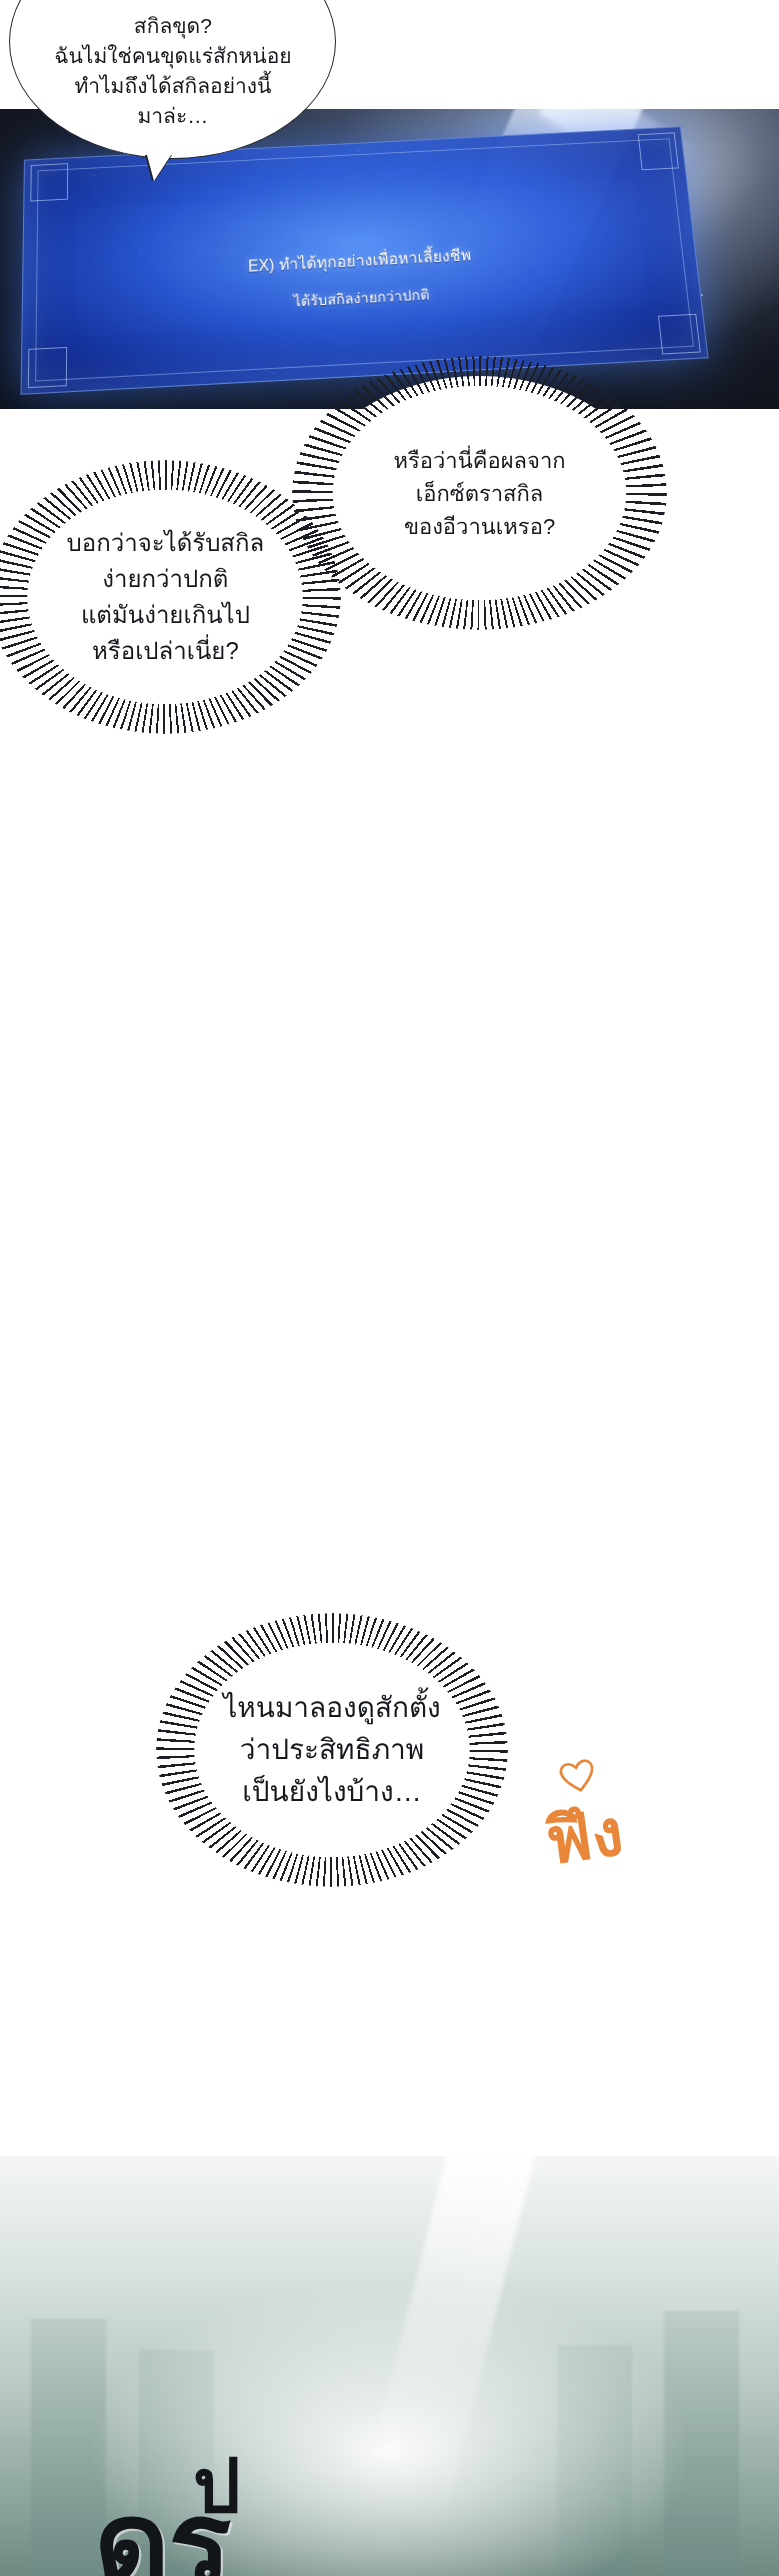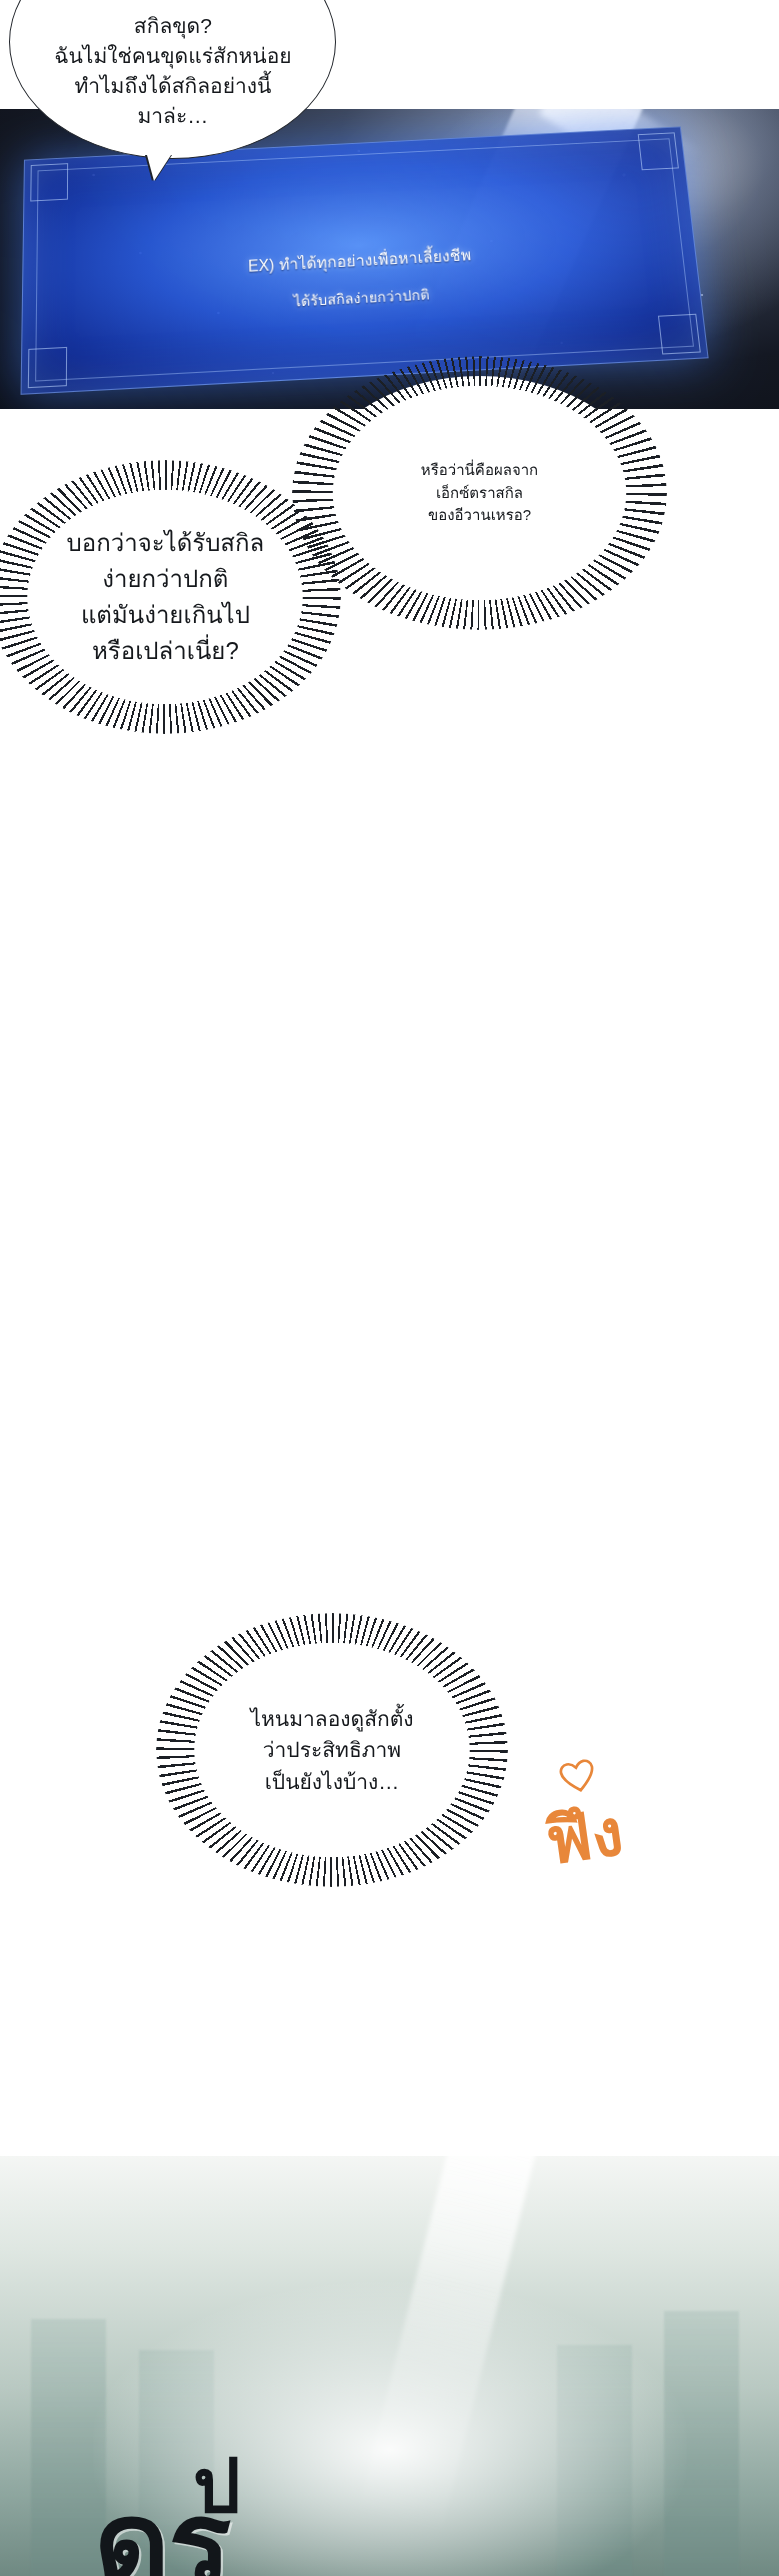--- a/index.html
+++ b/index.html
@@ -250,35 +250,35 @@
     font-size: 15px;
     line-height: 1.45;
     white-space: pre-line;
     text-shadow: 0 0.8px 2.3px rgba(0,0,0,.85);
   }
   #narr-1 { left: 335px; top: 98px; width: 281px; }
 
   #bubble-extra-skill {
     left: 312px; top: 376px;
     width: 335px; height: 234px;
-    font-size: 15px;
+    font-size: 22px;
   }
   #bubble-extra-skill .txt { line-height: 1.5; }
 
   #bubble-too-easy {
     left: 9.4px; top: 480px;
     width: 312px; height: 234px;
     font-size: 24px;
   }
   #bubble-too-easy .txt { line-height: 1.5; }
 
   #bubble-try-it {
     left: 176px; top: 1633px;
     width: 312px; height: 234px;
-    font-size: 21px;
+    font-size: 28px;
   }
   #bubble-try-it .txt { line-height: 1.5; }
 
   
   .sfx-orange {
     position: absolute;
     left: 546px; top: 1785px;
     font-size: 64px;
     font-weight: 700;
     color: #e8873a;

